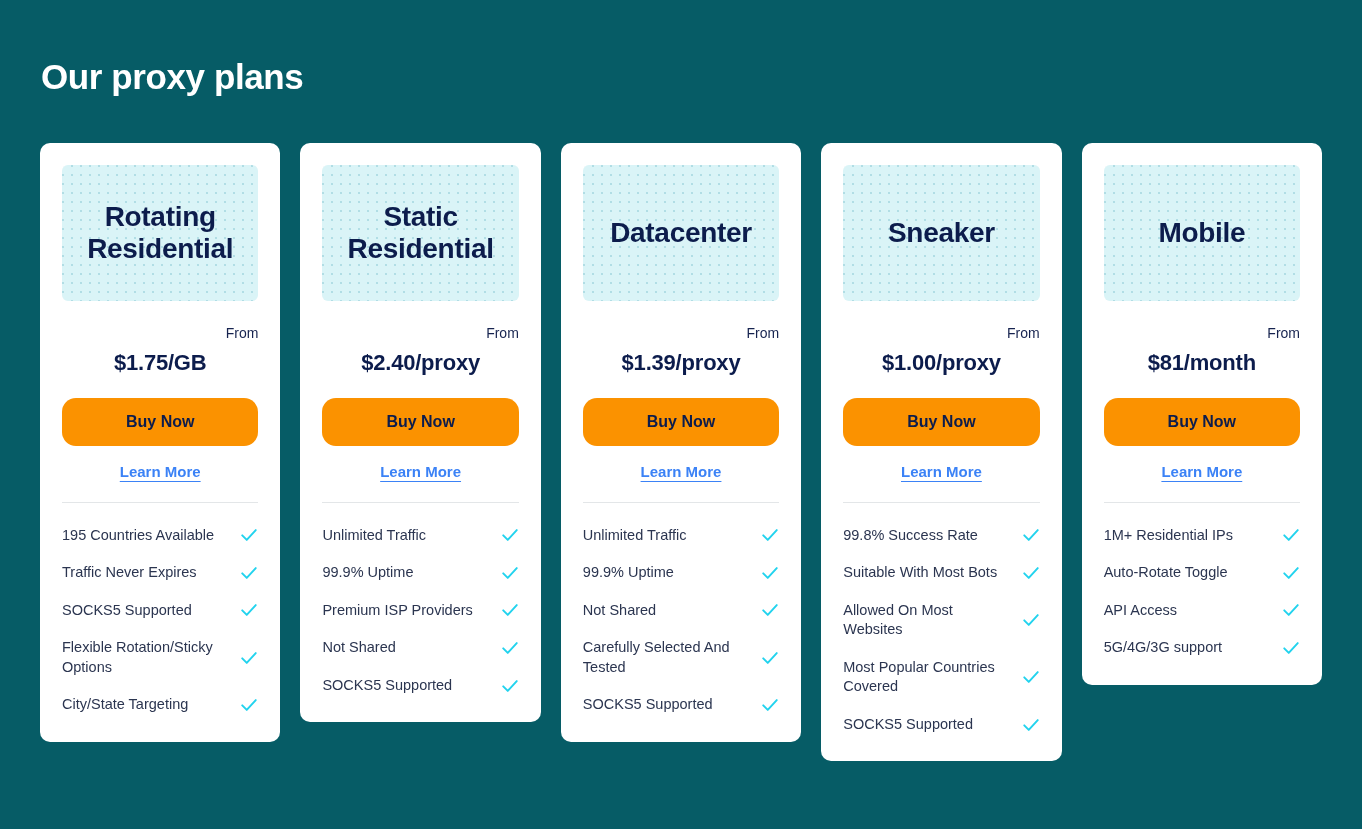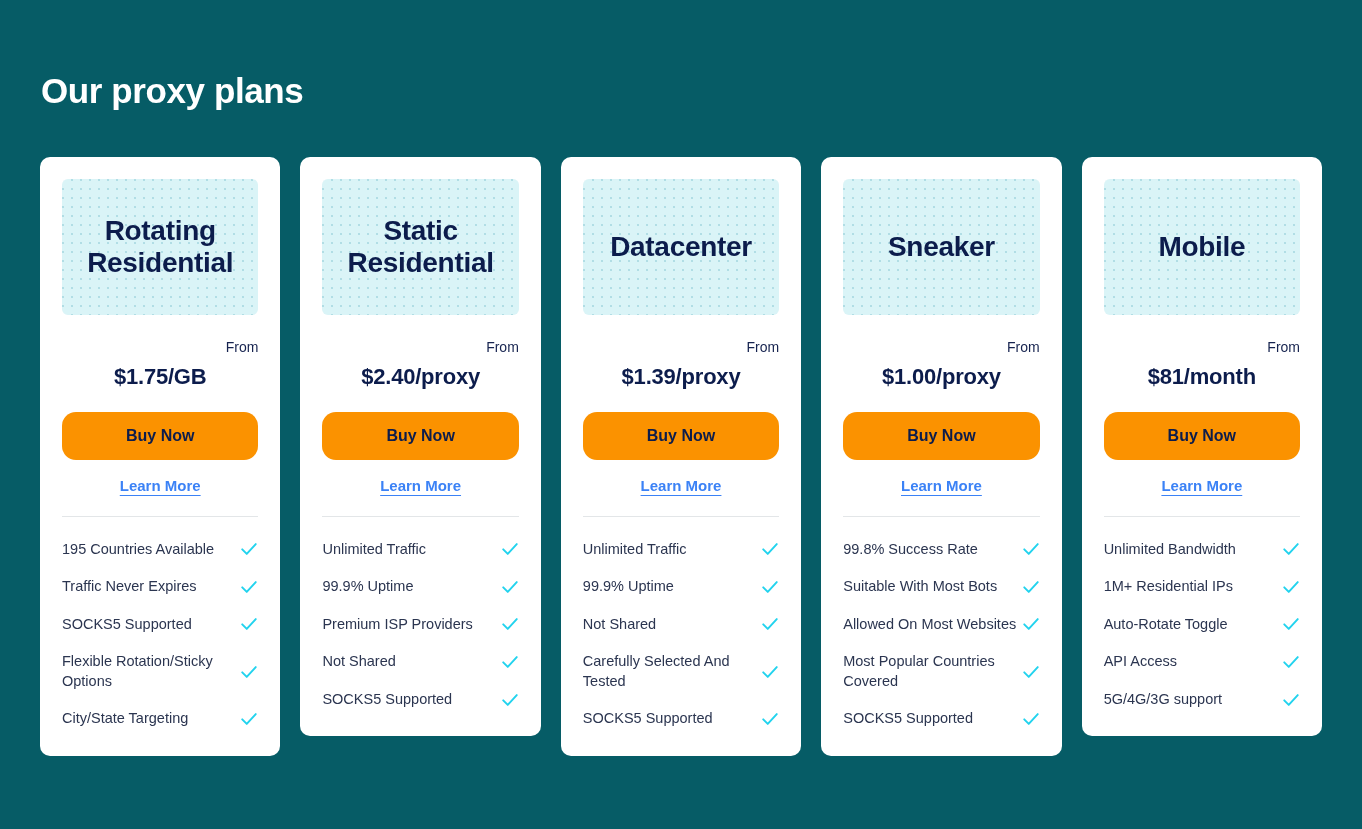--- a/index.html
+++ b/index.html
@@ -13,21 +13,21 @@
   body {
     background: #065C66;
     font-family: "Liberation Sans", sans-serif;
     -webkit-font-smoothing: antialiased;
   }
 
   .page {
     width: 1362px;
     height: 829px;
     position: relative;
-    padding: 14px 40px;
+    padding: 0 40px;
   }
 
   .page-title {
     color: #FFFFFF;
     font-size: 35px;
     font-weight: bold;
     letter-spacing: -0.4px;
     padding-top: 58px;
     padding-left: 1px;
     line-height: 1.1;
@@ -129,21 +129,21 @@
 
   .features {
     list-style: none;
     padding-top: 10px;
   }
 
   .feature-row {
     display: flex;
     align-items: center;
     justify-content: space-between;
-    gap: 2px;
+    gap: 22px;
     padding: 9px 0;
   }
 
   .feature-label {
     color: #2B3550;
     font-size: 14.5px;
     line-height: 1.35;
     flex: 1;
   }
 
@@ -334,26 +334,20 @@
         <div class="plan-banner">
           <div class="plan-name">Mobile</div>
         </div>
         <div class="plan-from">From</div>
         <div class="plan-price">$81/month</div>
         <button class="buy-button">Buy Now</button>
         <div class="learn-more-wrap"><a class="learn-more">Learn More</a></div>
         <div class="divider"></div>
         <ul class="features">
           <li class="feature-row">
-            <span class="feature-label">Unlimited Bandwidth</span>
-            <svg class="check-icon" viewBox="0 0 24 24" fill="none">
-              <path d="M3 12.5 L9 18.5 L21 5.5" stroke="#22D3EE" stroke-width="2.6" stroke-linecap="round" stroke-linejoin="round"></path>
-            </svg>
-          </li>
-          <li class="feature-row">
             <span class="feature-label">1M+ Residential IPs</span>
             <svg class="check-icon" viewBox="0 0 24 24" fill="none">
               <path d="M3 12.5 L9 18.5 L21 5.5" stroke="#22D3EE" stroke-width="2.6" stroke-linecap="round" stroke-linejoin="round"></path>
             </svg>
           </li>
           <li class="feature-row">
             <span class="feature-label">Auto-Rotate Toggle</span>
             <svg class="check-icon" viewBox="0 0 24 24" fill="none">
               <path d="M3 12.5 L9 18.5 L21 5.5" stroke="#22D3EE" stroke-width="2.6" stroke-linecap="round" stroke-linejoin="round"></path>
             </svg>

